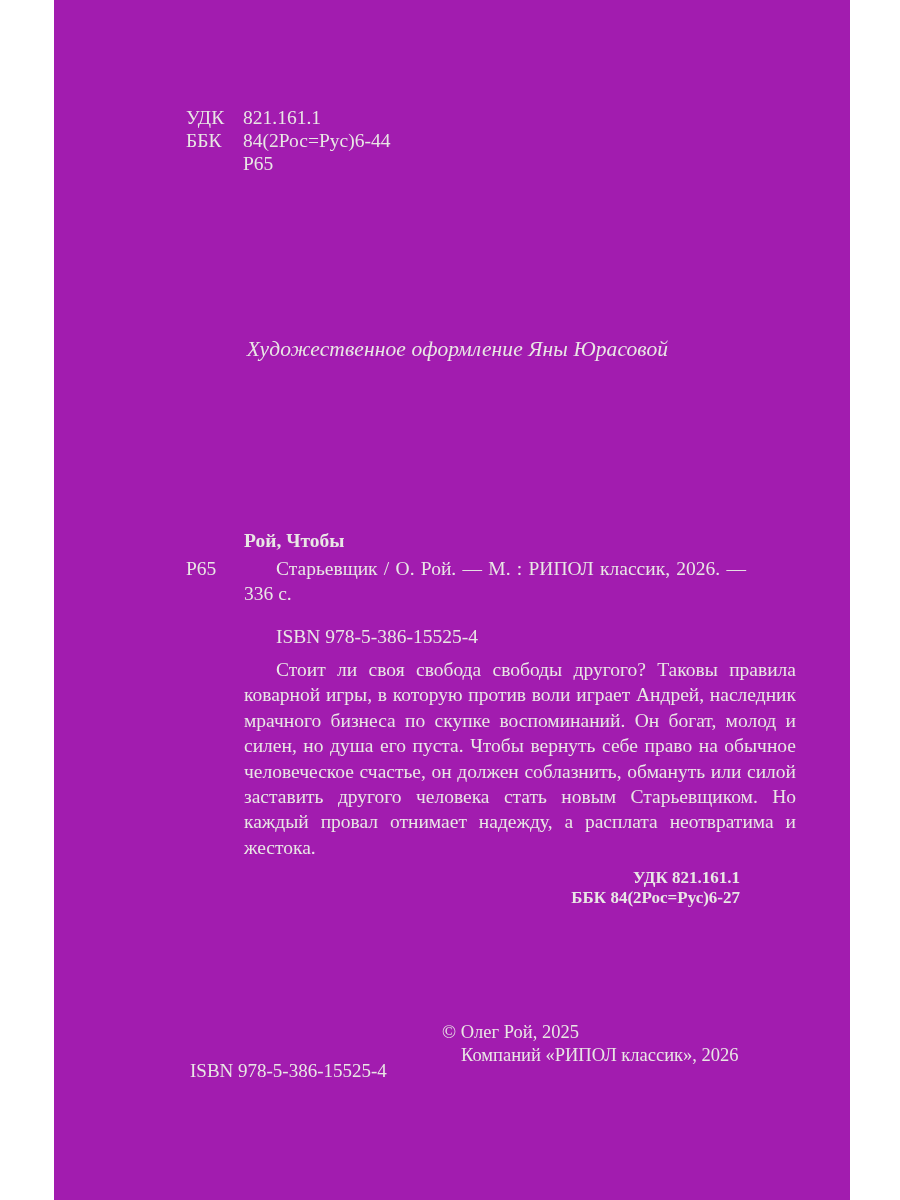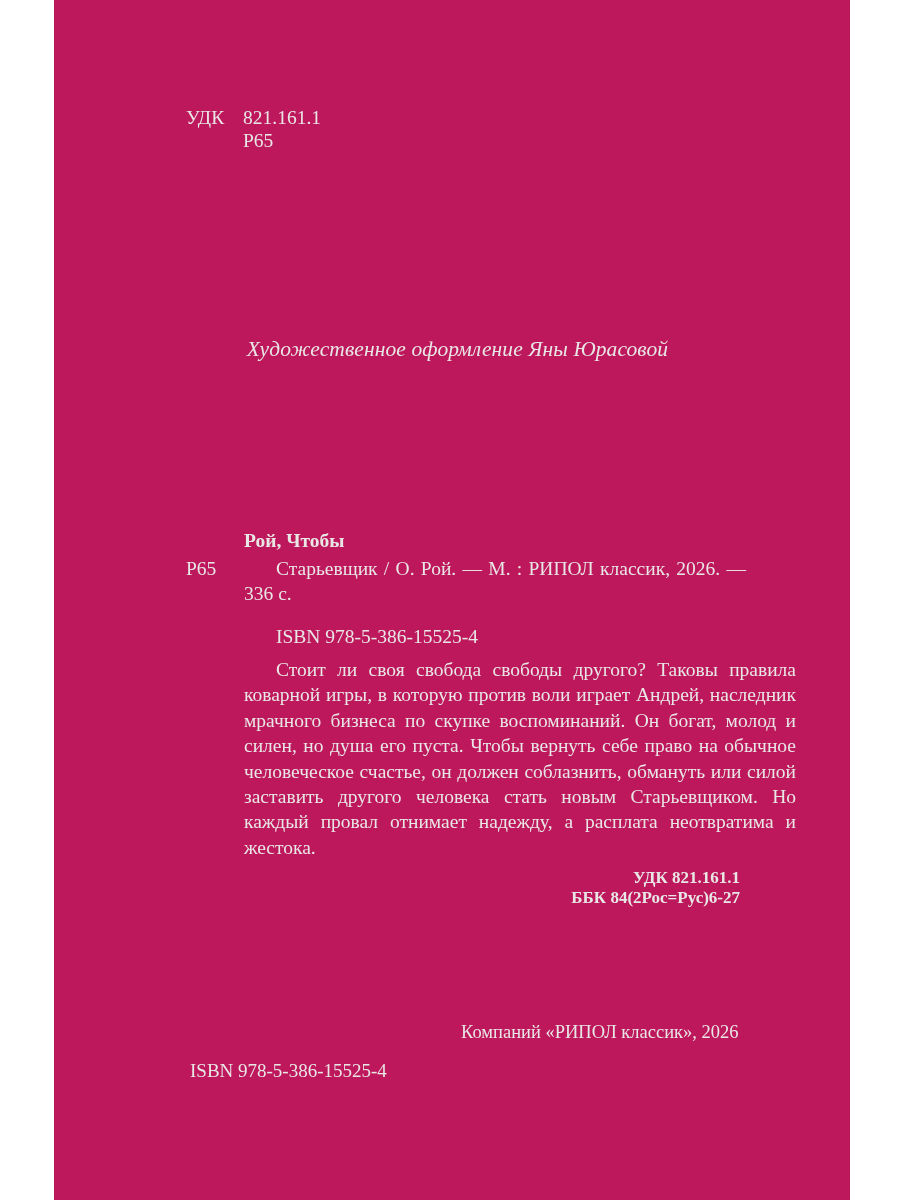--- a/index.html
+++ b/index.html
@@ -16,21 +16,21 @@
     font-family: "Liberation Serif", "DejaVu Serif", serif;
   }
 
   
   .page {
     position: absolute;
     left: 54px;
     top: 0;
     width: 796px;
     height: 1200px;
-    background: #be185d;
+    background: #a21caf;
     color: #e9e7e5;
     box-sizing: border-box;
   }
 
   
   .class-block {
     position: absolute;
     left: 132px;
     top: 106px;
     font-size: 19.5px;
@@ -145,20 +145,24 @@
 <body>
 
 <div class="page">
 
   <div class="class-block">
     <div class="class-row">
       <span class="class-key">УДК</span>
       <span class="class-val">821.161.1</span>
     </div>
     <div class="class-row">
+      <span class="class-key">ББК</span>
+      <span class="class-val">84(2Рос=Рус)6-44</span>
+    </div>
+    <div class="class-row">
       <span class="class-key"></span>
       <span class="class-val">Р65</span>
     </div>
   </div>
 
   <div class="art-credit">Художественное оформление Яны Юрасовой</div>
 
   <div class="bib">
     <div class="bib-author">Рой, Чтобы</div>
     <div class="bib-body">
@@ -169,16 +173,17 @@
 
   <div class="annotation">Стоит ли своя свобода свободы другого? Таковы правила коварной игры, в которую против воли играет Андрей, наследник мрачного бизнеса по скупке воспоминаний. Он богат, молод и силен, но душа его пуста. Чтобы вернуть себе право на обычное человеческое счастье, он должен соблазнить, обмануть или силой заставить другого человека стать новым Старьевщиком. Но каждый провал отнимает надежду, а расплата неотвратима и жестока.</div>
 
   <div class="class-repeat">
     <div>УДК 821.161.1</div>
     <div>ББК 84(2Рос=Рус)6-27</div>
   </div>
 
   <div class="footer-isbn">ISBN 978-5-386-15525-4</div>
   <div class="copyright">
+    <div>© Олег Рой, 2025</div>
     <div class="cr-cont">Компаний «РИПОЛ классик», 2026</div>
   </div>
 
 </div>
 
 </body></html>

